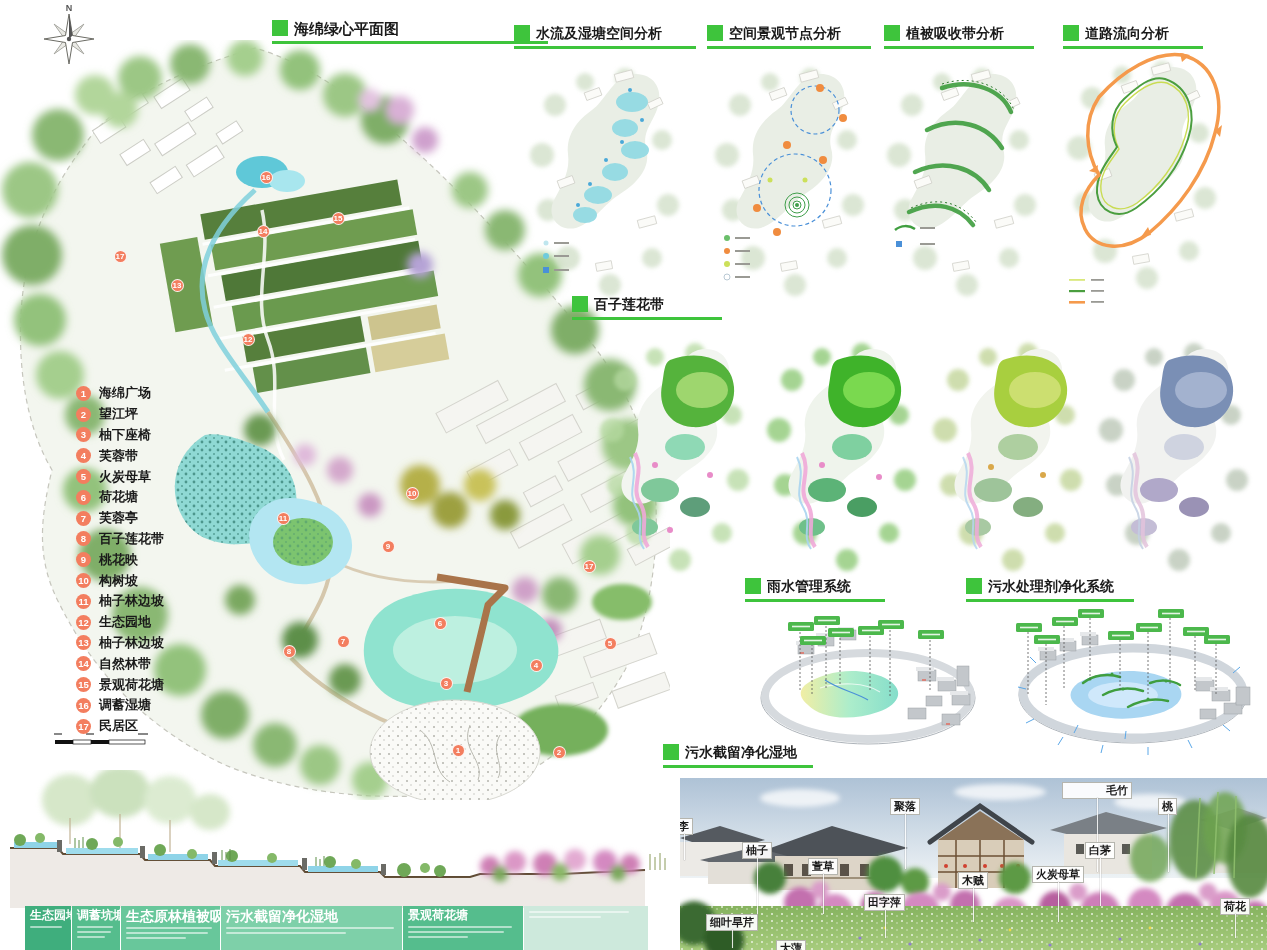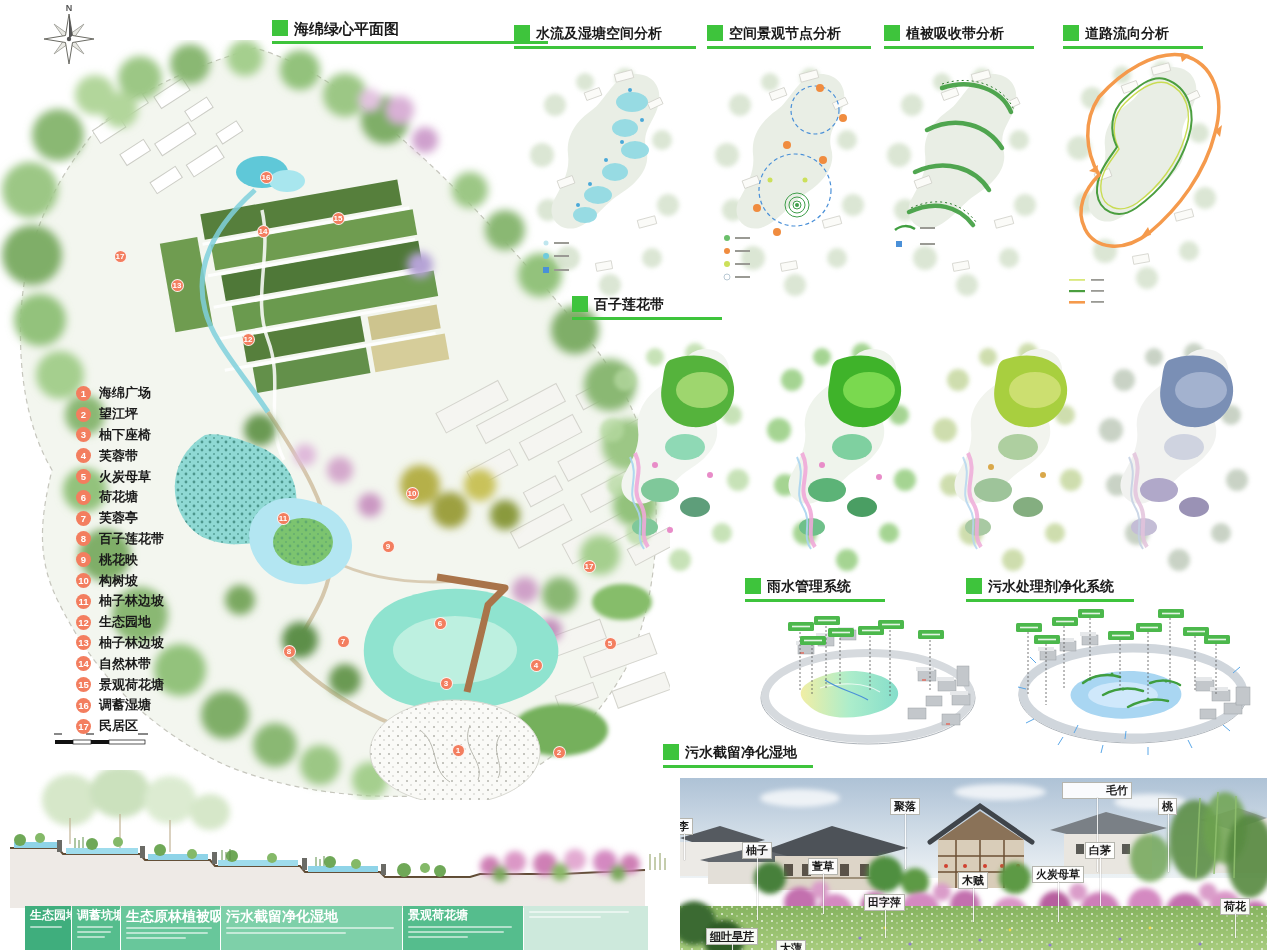--- a/index.html
+++ b/index.html
@@ -780,21 +780,21 @@
       <div class="tag" style="left: -6px; top: 40px;">李<div class="lead" style="height: 26px;"></div></div>
       <div class="tag" style="left: 62px; top: 64px;">柚子<div class="lead" style="height: 62px;"></div></div>
       <div class="tag" style="left: 210px; top: 20px;">聚落<div class="lead" style="height: 55px;"></div></div>
       <div class="tag" style="left: 382px; top: 4px; padding-left: 43px;">毛竹<div class="lead" style="height: 74px;"></div></div>
       <div class="tag" style="left: 478px; top: 20px;">桃<div class="lead" style="height: 58px;"></div></div>
       <div class="tag" style="left: 405px; top: 64px;">白茅<div class="lead" style="height: 48px;"></div></div>
       <div class="tag" style="left: 128px; top: 80px;">萱草<div class="lead" style="height: 40px;"></div></div>
       <div class="tag" style="left: 278px; top: 94px;">木贼<div class="lead" style="height: 34px;"></div></div>
       <div class="tag" style="left: 352px; top: 88px;">火炭母草<div class="lead" style="height: 40px;"></div></div>
       <div class="tag" style="left: 184px; top: 116px;">田字萍<div class="lead" style="height: 28px;"></div></div>
-      <div class="tag" style="left: 26px; top: 150px; text-decoration: underline;">细叶旱芹<div class="lead" style="height: 18px;"></div></div>
+      <div class="tag" style="left: 26px; top: 136px;">细叶旱芹<div class="lead" style="height: 18px;"></div></div>
       <div class="tag" style="left: 96px; top: 162px;">大薸</div>
       <div class="tag" style="left: 540px; top: 120px;">荷花<div class="lead" style="height: 24px;"></div></div>
     </div>
 </div>
 
 <div class="sec" style="left:272px;top:20px;width:276px">
   <span class="sq"></span>
   <span>海绵绿心平面图</span>
 </div>
 <div class="sec small" style="left:514px;top:25px;width:182px">

